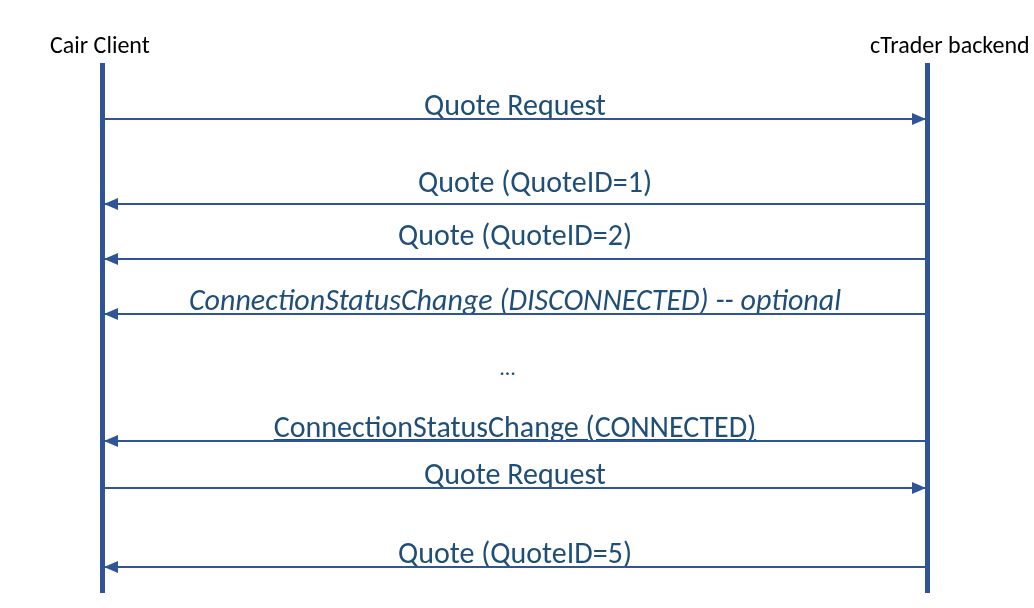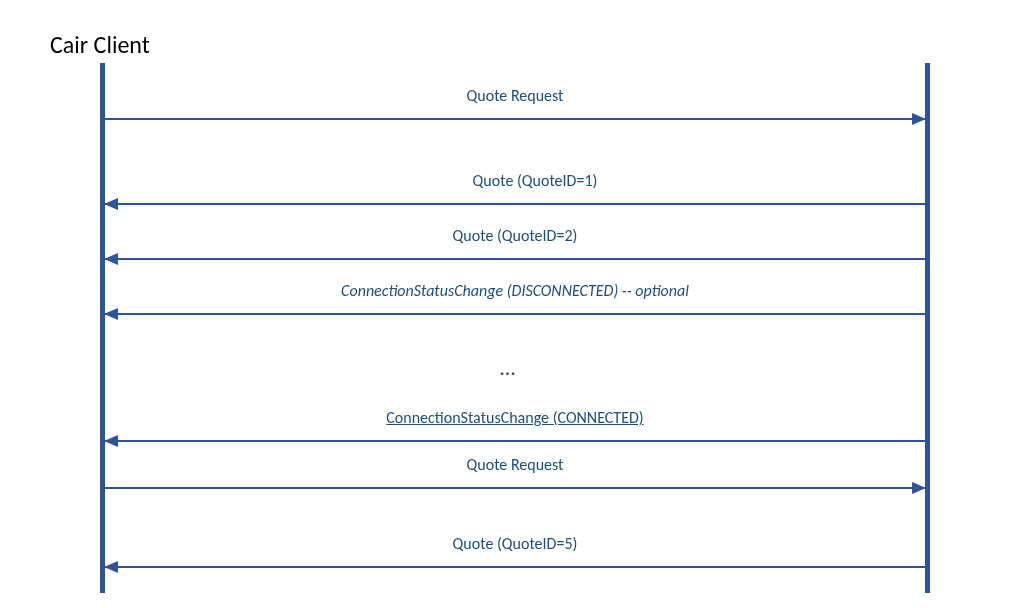--- a/index.html
+++ b/index.html
@@ -4,43 +4,44 @@
   <style>
     * { margin: 0; padding: 0; box-sizing: border-box; }
     body { font-family: Calibri, Arial, sans-serif; background: #fff; width: 1034px; height: 608px; position: relative; }
     .diagram { position: absolute; top: 0; left: 0; width: 1034px; height: 608px; }
     .lifeline { position: absolute; width: 5px; background: #2F5597; top: 63px; height: 530px; }
     .lifeline-left { left: 100px; }
     .lifeline-right { left: 925px; }
     .label { position: absolute; font-size: 24px; color: #000; }
     .label-left { left: 50px; top: 30px; }
     .label-right { left: 870px; top: 30px; }
-    .msg { position: absolute; left: 105px; width: 820px; color: #1F4E79; font-size: 16px; text-align: center; }
+    .msg { position: absolute; left: 105px; width: 820px; color: #1F4E79; font-size: 30px; text-align: center; }
     .msg.italic { font-style: italic; text-align: center; }
     .arrow-line { position: absolute; left: 105px; width: 820px; height: 2px; background: #2F5597; }
     .arrow-head { position: absolute; width: 0; height: 0; }
     .arrow-right { border-top: 6px solid transparent; border-bottom: 6px solid transparent; border-left: 14px solid #2F5597; }
     .arrow-left { border-top: 6px solid transparent; border-bottom: 6px solid transparent; border-right: 14px solid #2F5597; }
     .ellipsis { position: absolute; left: 500px; font-size: 22px; color: #1F4E79; }
   </style>
 </head>
 <body>
 
 <div class="diagram">
   <div class="label label-left">Сair Client</div>
+  <div class="label label-right">cTrader backend</div>
   <div class="lifeline lifeline-left"></div>
   <div class="lifeline lifeline-right"></div>
   <div id="messages">
       <div class="msg" style="top: 86px;">Quote Request</div>
       <div class="arrow-line" style="top: 118px;"></div>
       <div class="arrow-head arrow-right" style="top: 113px; left: 912px;"></div>
-      <div class="msg" style="top: 171px; padding-left: 40px;">Quote (QuoteID=1)</div>
+      <div class="msg" style="top: 163px; padding-left: 40px;">Quote (QuoteID=1)</div>
       <div class="arrow-line" style="top: 203px;"></div>
       <div class="arrow-head arrow-left" style="top: 198px; left: 104px;"></div>
-      <div class="msg" style="top: 226px;">Quote  (QuoteID=2)</div>
+      <div class="msg" style="top: 216px;">Quote  (QuoteID=2)</div>
       <div class="arrow-line" style="top: 258px;"></div>
       <div class="arrow-head arrow-left" style="top: 253px; left: 104px;"></div>
       <div class="msg italic" style="top: 281px;">ConnectionStatusChange (DISCONNECTED) -- optional</div>
       <div class="arrow-line" style="top: 313px;"></div>
       <div class="arrow-head arrow-left" style="top: 308px; left: 104px;"></div>
       <div class="msg" style="top: 408px; text-decoration: underline;">ConnectionStatusChange (CONNECTED)</div>
       <div class="arrow-line" style="top: 440px;"></div>
       <div class="arrow-head arrow-left" style="top: 435px; left: 104px;"></div>
       <div class="msg" style="top: 455px;">Quote Request</div>
       <div class="arrow-line" style="top: 487px;"></div>

